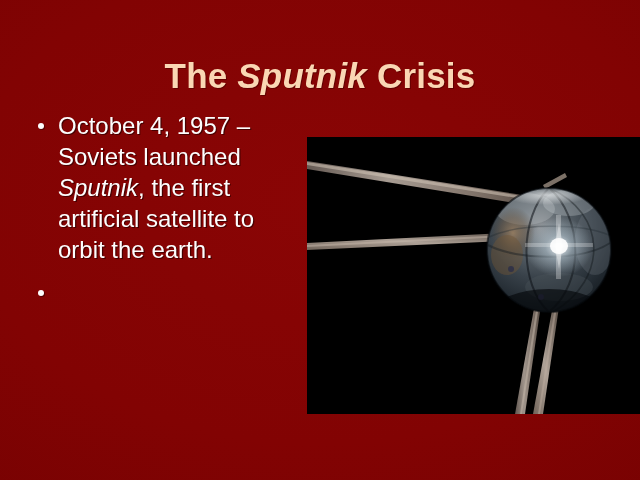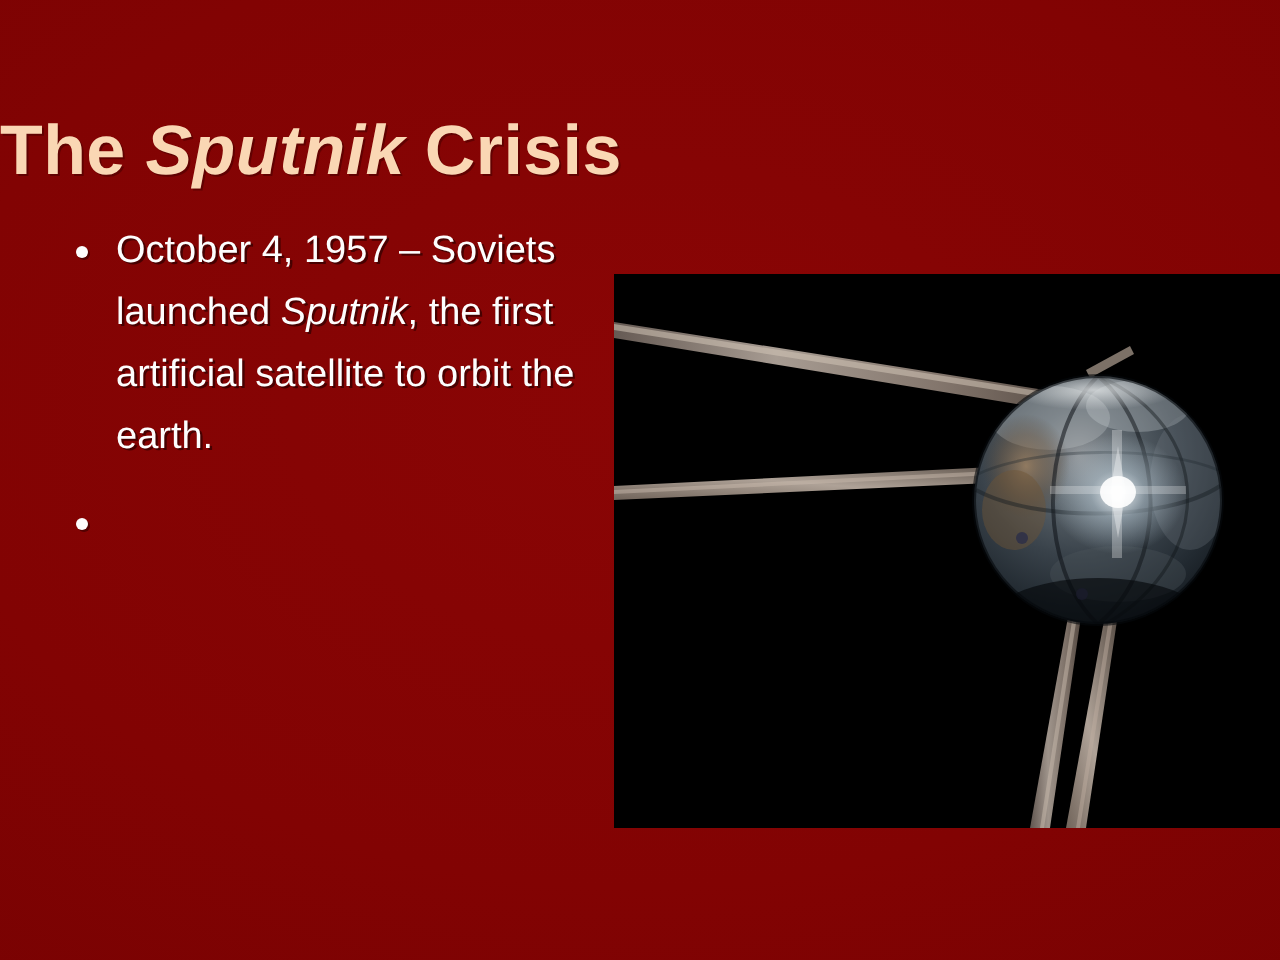--- a/index.html
+++ b/index.html
@@ -21,20 +21,21 @@
     background: radial-gradient(ellipse 130% 120% at 50% 42%, #8a0505 0%, #820303 42%, #760202 72%, #6b0101 100%);
     overflow: hidden;
   }
 
   
   #title-area {
     position: absolute;
     left: 0;
     top: 32px;
     width: 640px;
+    text-align: center;
   }
   #slide-title {
     display: inline-block;
     font-size: 35px;
     line-height: 42px;
     color: #fad7b4;
     letter-spacing: 0.2px;
     white-space: nowrap;
     text-shadow: 1px 1px 0 rgba(70,0,0,0.55);
   }
@@ -49,21 +50,21 @@
     top: 110px;
     width: 278px;
     margin: 0;
     padding: 0;
     list-style: none;
   }
   .bullet-item {
     position: relative;
     padding-left: 36px;
     margin: 0 0 12px 0;
-    font-size: 19px;
+    font-size: 24px;
     line-height: 31px;
     color: #fdfdfd;
     text-shadow: 1.2px 1.2px 0 rgba(50,0,0,0.75);
   }
   .bullet-item:last-child {
     margin-bottom: 0;
   }
   .bullet-dot {
     position: absolute;
     left: 16px;

